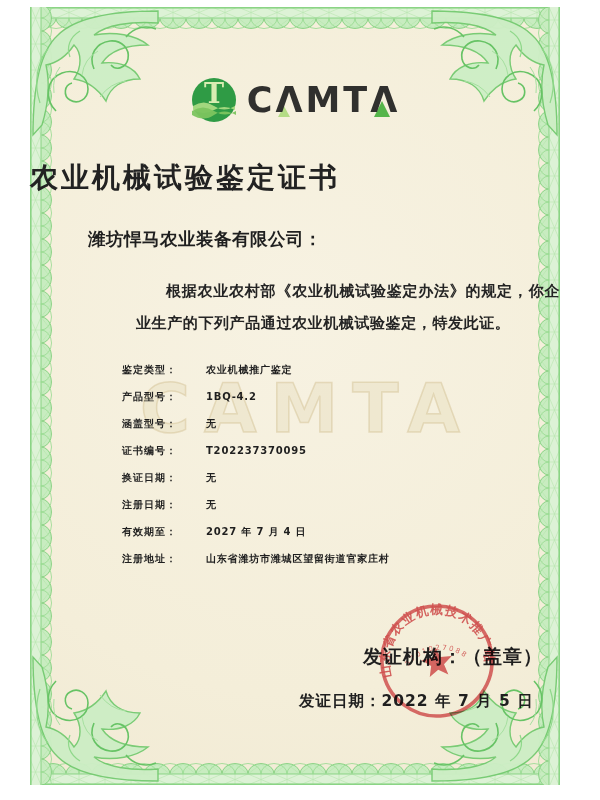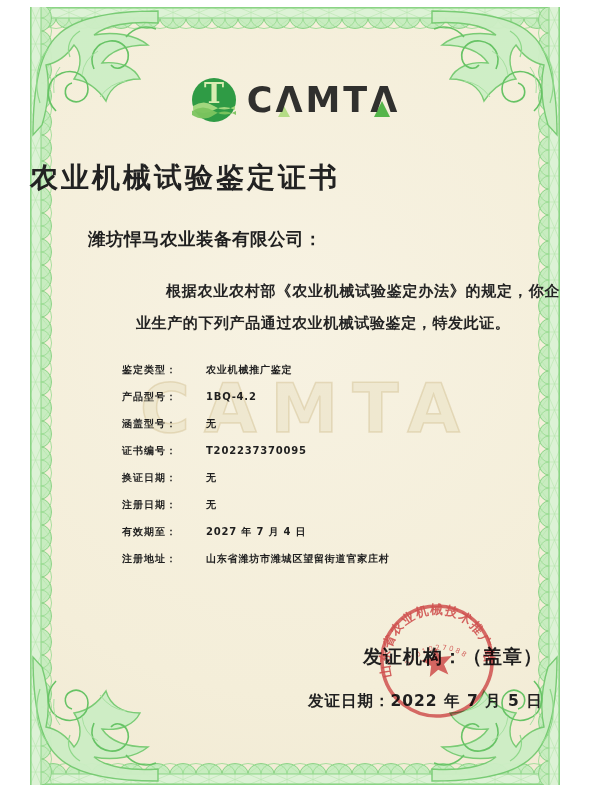--- a/index.html
+++ b/index.html
@@ -45,21 +45,21 @@
 
   
   .fields { position:absolute; left:92px; top:349px; }
   .frow { display:flex; align-items:center; height:27px; font-size:10px; color:#1f1f1f; }
   .flabel { font-weight:bold; width:84px; letter-spacing:1px; flex:none; }
   .fvalue { font-weight:bold; letter-spacing:0.8px; }
 
   
   .issuer { position:absolute; left:333px; top:637px; font-size:19px;
             font-weight:bold; color:#1f1f1f; letter-spacing:1px; z-index:2; }
-  .issuedate { position:absolute; left:278px; top:684px; font-size:15.5px;
+  .issuedate { position:absolute; left:269px; top:684px; font-size:15.5px;
                font-weight:bold; color:#1f1f1f; letter-spacing:1px; z-index:2; }
 
   .seal { position:absolute; left:347px; top:594px; width:120px; height:120px;
           z-index:3; mix-blend-mode:multiply; opacity:0.92; transform:rotate(-8deg); }
 </style>
 </head>
 <body>
 
 <div class="stage">
   <div class="paper">

